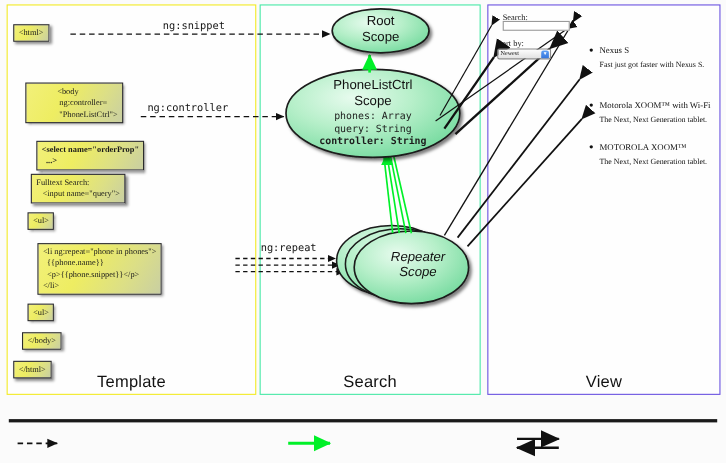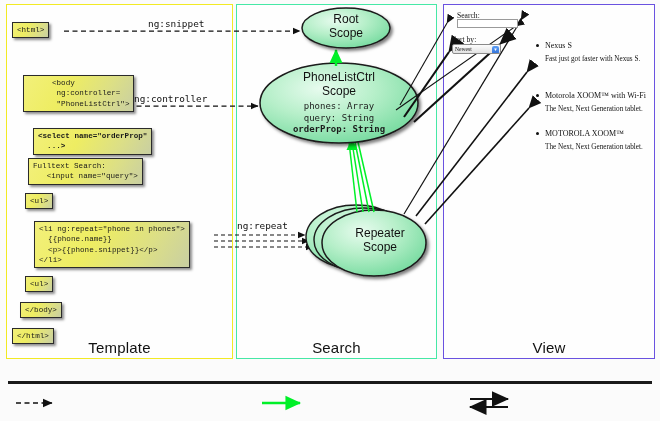--- a/index.html
+++ b/index.html
@@ -18,21 +18,21 @@
   .panel-title{
     position:absolute;bottom:4px;width:100%;text-align:center;
     font-size:15px;color:#111;letter-spacing:.2px;
   }
 
   
   .cbox{
     position:absolute;box-sizing:border-box;
     border:1.3px solid #2b2b2b;
     background:linear-gradient(120deg,#f2f07a 0%,#eeed62 38%,#dcdf86 72%,#c9cfa2 100%);
-    font-family:Liberation Mono, monospace;
+    font-family:Liberation Serif, serif;
     font-size:7.6px;line-height:1.36;color:#1a1a1a;
     padding:2px 4px 2px 4px;white-space:pre;
     box-shadow:2px 2px 2.5px rgba(0,0,0,.45);
   }
   .cbox.b{font-weight:bold;}
 
   
   #wires{position:absolute;left:0;top:0;width:660px;height:421px;pointer-events:none;}
 
   
@@ -226,25 +226,25 @@
     <div class="ell-title">Root</div>
     <div class="ell-title">Scope</div>
   </div>
 
   <div class="ellipse-label" style="left:264px;top:70px;width:150px;">
     <div class="ell-title">PhoneListCtrl</div>
     <div class="ell-title">Scope</div>
     <div class="ell-props">
       <div>phones: Array</div>
       <div>query: String</div>
-      <div class="bold">orderProp: String</div>
+      <div class="bold">controller: String</div>
     </div>
   </div>
 
-  <div class="ellipse-label" style="left:324px;top:226px;width:112px;">
+  <div class="ellipse-label" style="left:324px;top:226px;width:112px;font-style:italic;">
     <div class="ell-title">Repeater</div>
     <div class="ell-title">Scope</div>
   </div>
 
   <div class="vw-label" style="left:457px;top:11px;">Search:</div>
   <input id="search-input" type="text" value="" style="">
 
   <div class="vw-label" style="left:452px;top:35px;">Sort by:</div>
   <div id="sort-select">
     <span>Newest</span>

